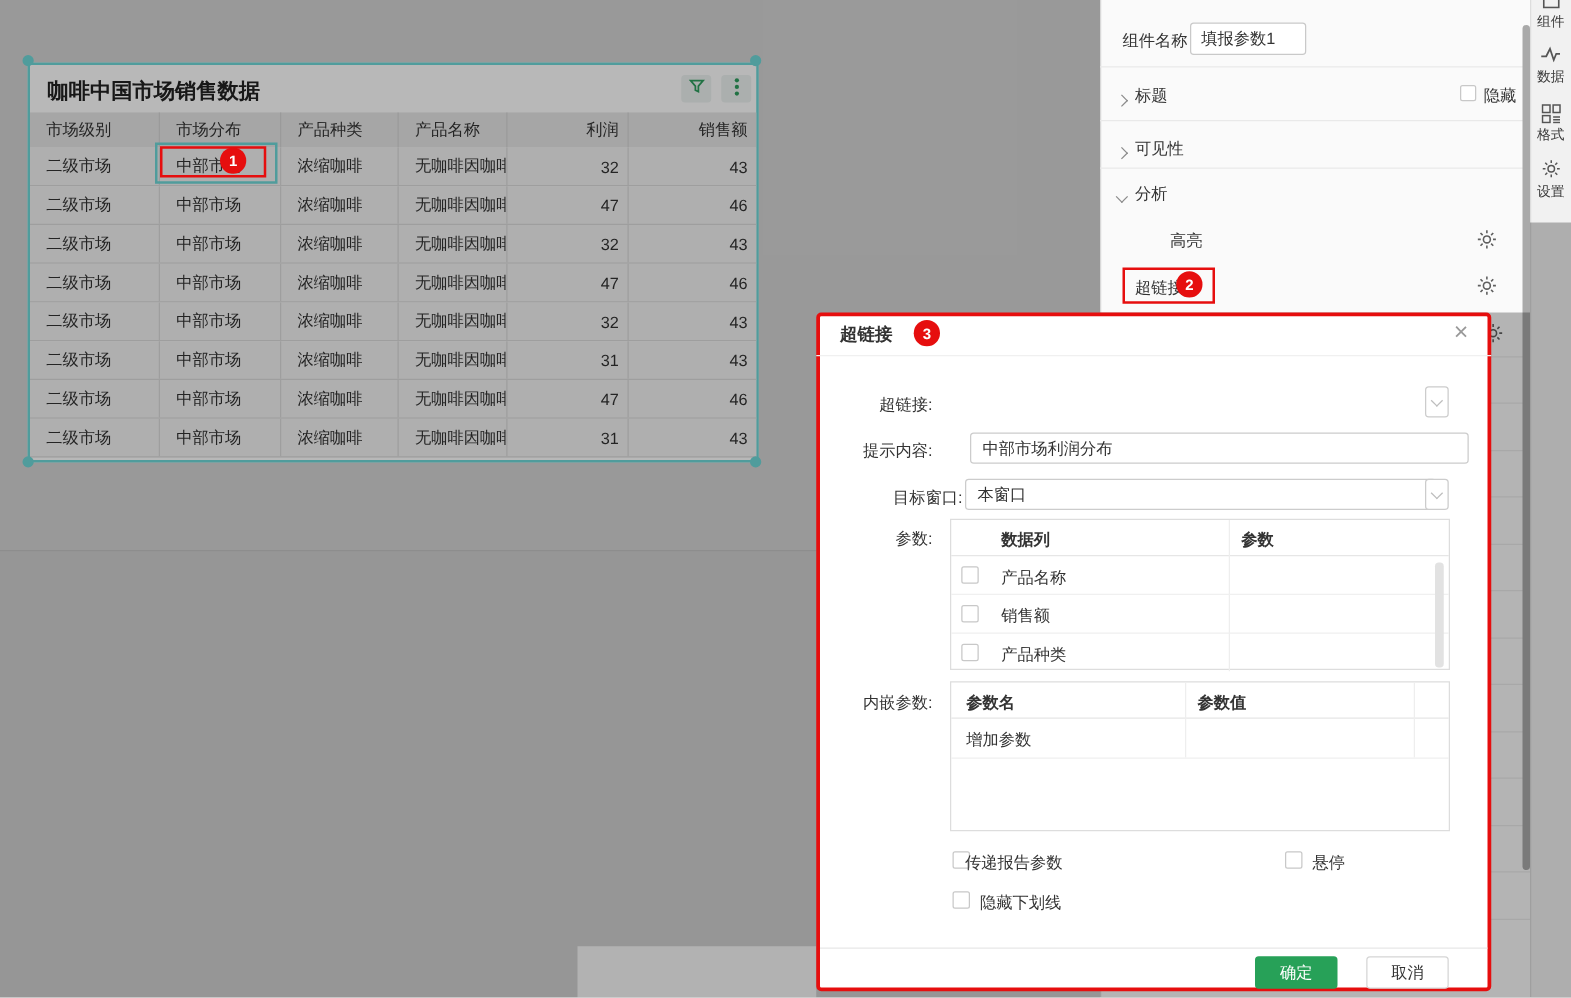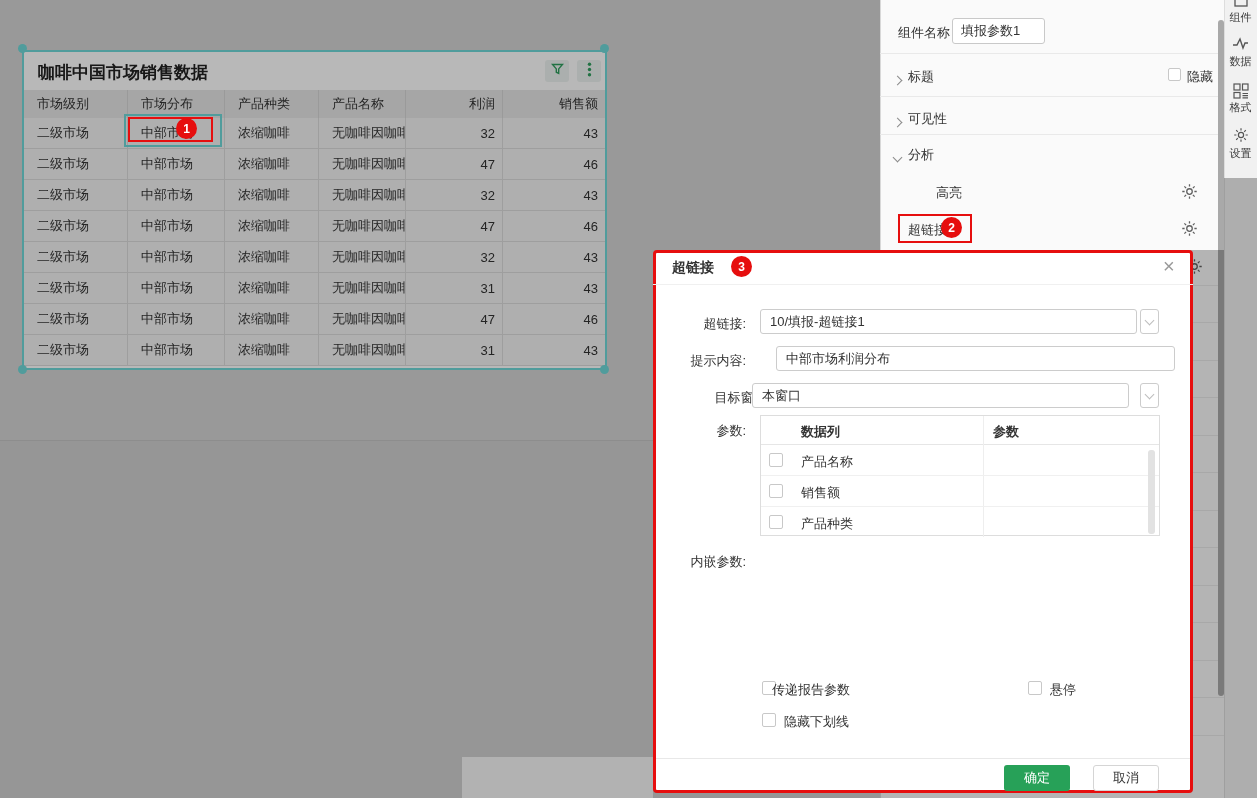--- a/index.html
+++ b/index.html
@@ -268,34 +268,31 @@
   <div class="abs dim" style="left:0;top:0;width:880px;height:798px;"></div>
   <div class="abs dim" style="left:880px;top:250px;width:344px;height:548px;"></div>
   <div class="abs dim" style="left:1224px;top:178px;width:33px;height:620px;"></div>
 
   <div class="abs" id="modal"></div>
   <div class="abs" style="left:672px;top:259px;font-size:14px;font-weight:600;z-index:51;">超链接</div>
   <div class="abs" style="left:1163px;top:255px;font-size:20px;color:#999;z-index:51;">×</div>
   <div class="abs" id="modal-hdr-line"></div>
 
   <div class="abs dlg-label" style="left:616px;top:315px;">超链接:</div>
-  <div class="abs fld" style="left:760px;top:309px;width:377px;height:25px;">
-    <span>10/填报-超链接1</span>
-  </div>
   <div class="abs drop-btn" style="left:1140px;top:309px;">
       <span class="sel-arrow"></span>
     </div>
 
   <div class="abs dlg-label" style="left:616px;top:352px;">提示内容:</div>
   <div class="abs fld" style="left:760px;top:346px;width:399px;height:25px;margin-left:16px;">
     <span>中部市场利润分布</span>
   </div>
 
   <div class="abs dlg-label" style="left:640px;top:389px;">目标窗口:</div>
-  <div class="abs fld" style="left:752px;top:383px;width:377px;height:25px;">
+  <div class="abs fld" style="left:772px;top:383px;width:377px;height:25px;">
     <span>本窗口</span>
   </div>
   <div class="abs drop-btn" style="left:1140px;top:383px;">
       <span class="sel-arrow"></span>
     </div>
 
   <div class="abs dlg-label" style="left:616px;top:422px;">参数:</div>
   <div class="abs dtable" style="left:760px;top:415px;width:400px;height:121px;text-align:center;">
     <div class="rowline" style="top:28px;background:#e6e6e6;"></div>
     <div class="vline" style="left:222px;height:121px;"></div>
@@ -310,20 +307,29 @@
     <div class="abs" style="left:40px;top:68px;">销售额</div>
     <div class="rowline" style="top:90px;"></div>
 
     <div class="abs cbox" style="left:8px;top:99px;width:14px;height:14px;"></div>
     <div class="abs" style="left:40px;top:99px;">产品种类</div>
 
     <div class="abs" style="left:387px;top:34px;width:7px;height:84px;border-radius:3px;background:#e2e2e2;"></div>
   </div>
 
   <div class="abs dlg-label" style="left:616px;top:553px;">内嵌参数:</div>
+  <div class="abs dtable" style="left:760px;top:545px;width:400px;height:120px;">
+    <div class="rowline" style="top:28px;background:#e6e6e6;"></div>
+    <div class="vline" style="left:187px;height:60px;"></div>
+    <div class="vline" style="left:370px;height:60px;"></div>
+    <div class="abs dth" style="left:12px;top:7px;">参数名</div>
+    <div class="abs dth" style="left:197px;top:7px;">参数值</div>
+    <div class="abs" style="left:12px;top:37px;">增加参数</div>
+    <div class="rowline" style="top:60px;"></div>
+  </div>
 
   <div class="abs cbox" style="left:762px;top:681px;width:14px;height:14px;z-index:51;"></div>
   <div class="abs" style="left:772px;top:681px;z-index:51;font-family:Liberation Mono, monospace;">传递报告参数</div>
   <div class="abs cbox" style="left:1028px;top:681px;width:14px;height:14px;z-index:51;"></div>
   <div class="abs" style="left:1050px;top:681px;z-index:51;">悬停</div>
   <div class="abs cbox" style="left:762px;top:713px;width:14px;height:14px;z-index:51;"></div>
   <div class="abs" style="left:784px;top:713px;z-index:51;text-align:center;">隐藏下划线</div>
 
   <div class="abs" style="left:656px;top:758px;width:534px;height:1px;background:#e8e8e8;z-index:51;"></div>
   <div class="abs btn" id="ok-btn" style="left:1004px;top:765px;width:66px;height:26px;">确定</div>

